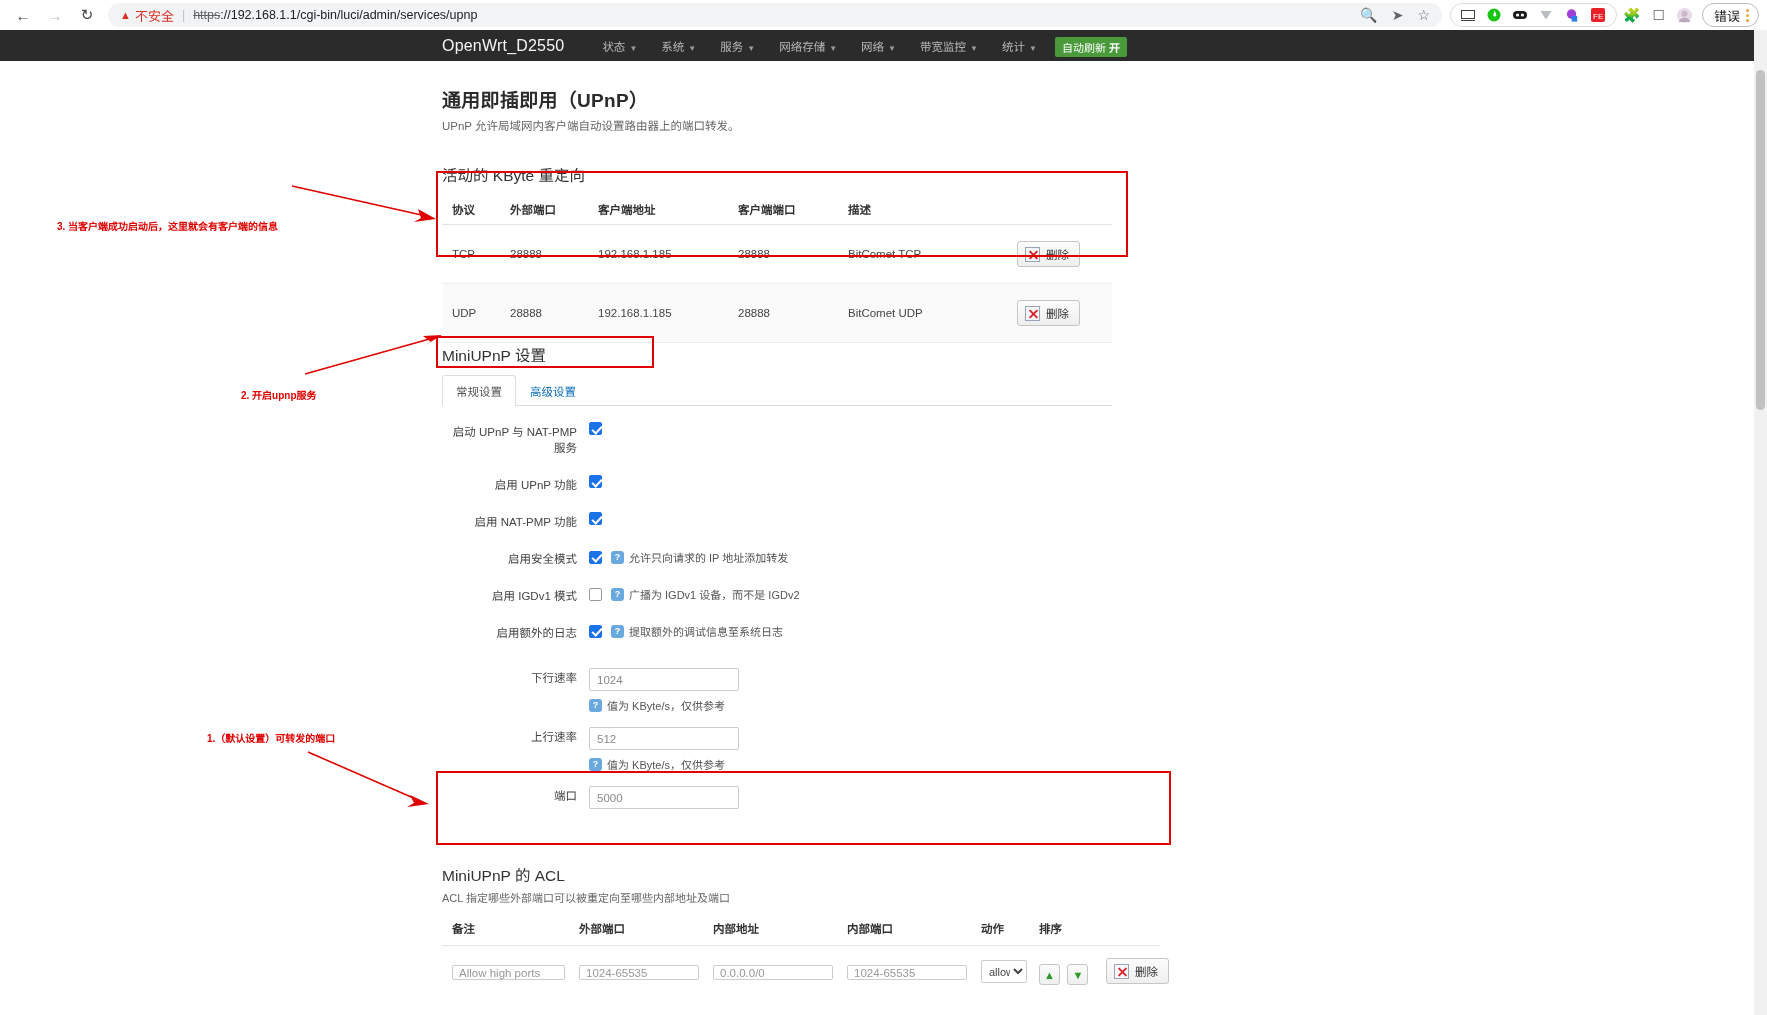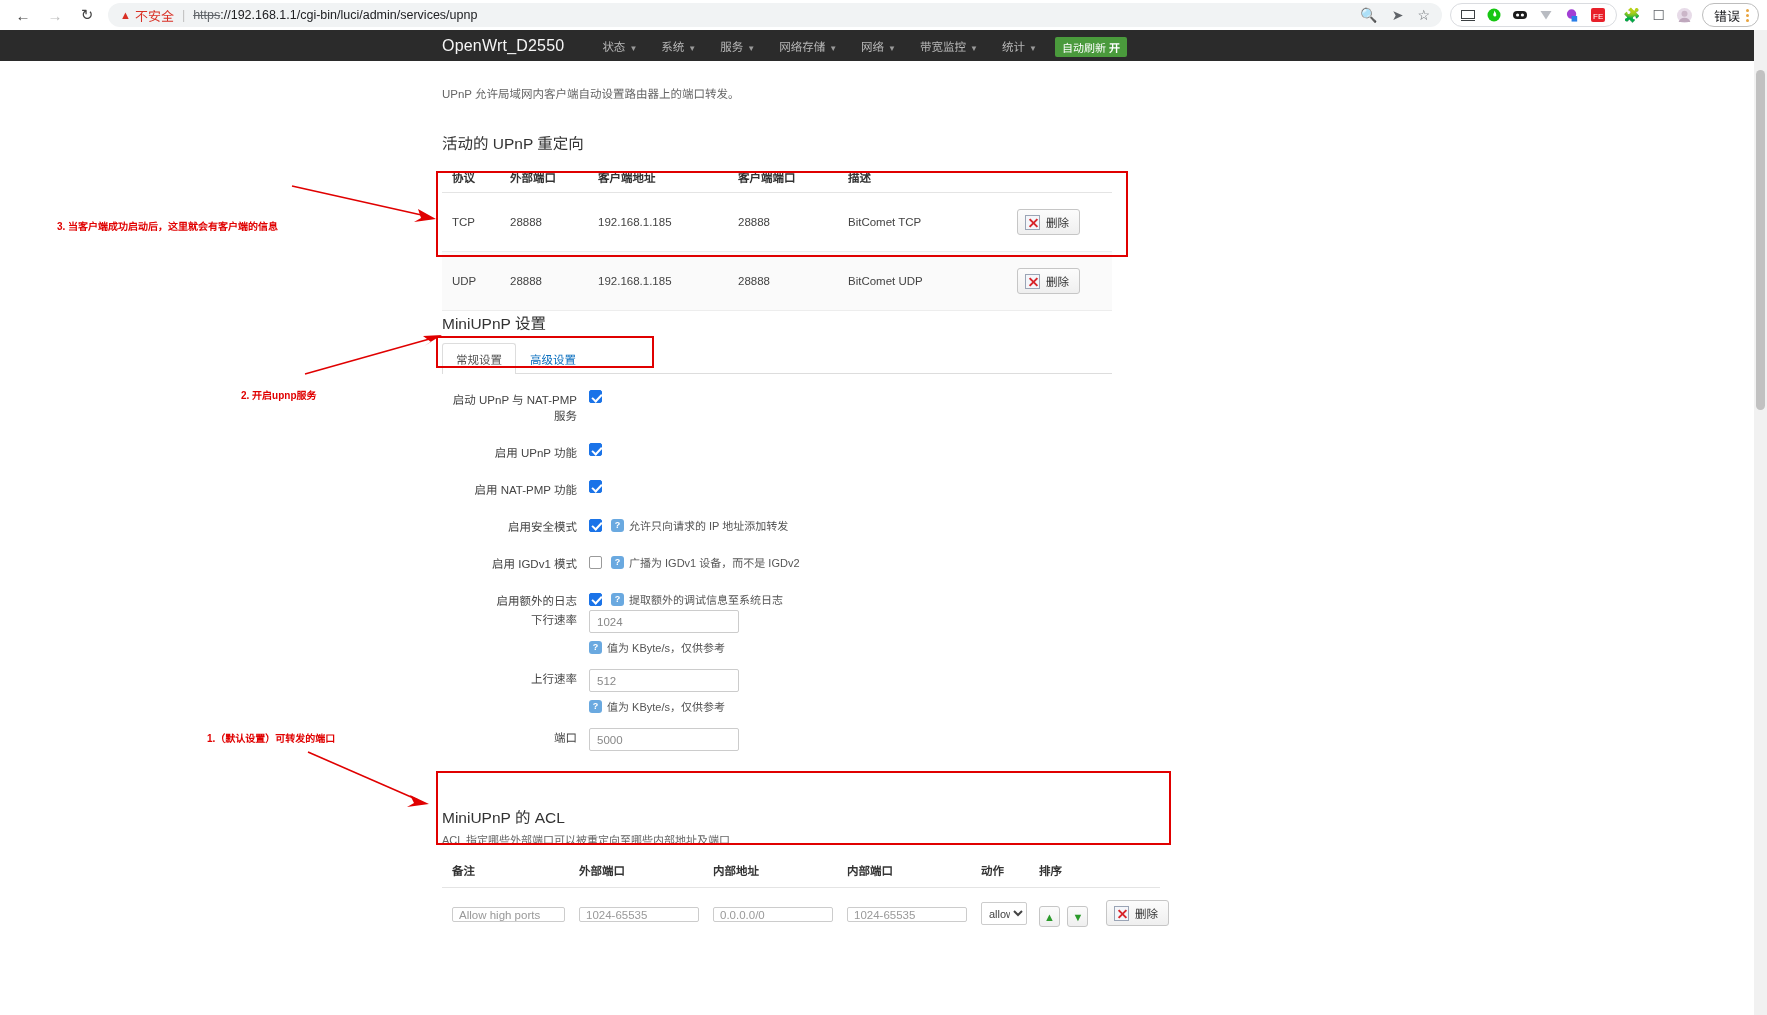--- a/index.html
+++ b/index.html
@@ -383,23 +383,24 @@
     </div>
     <div class="refresh-badge">
       <span>自动刷新</span>
       <b>开</b>
     </div>
   </div>
 
   <div class="content">
     <div class="inner">
 
+      <h2 class="page-title">通用即插即用（UPnP）</h2>
       <p class="page-desc">UPnP 允许局域网内客户端自动设置路由器上的端口转发。</p>
 
-      <h3 class="sect">活动的 UPnP 重定向</h3>
+      <h3 class="sect">活动的 KByte 重定向</h3>
       <table class="tbl">
         <thead>
           <tr>
             <th style="width:58px">协议</th>
             <th style="width:88px">外部端口</th>
             <th style="width:140px">客户端地址</th>
             <th style="width:110px">客户端端口</th>
             <th>描述</th>
             <th style="width:105px"></th>
           </tr>
@@ -501,21 +502,21 @@
               <div class="ck-line">
             <input type="checkbox" class="ck" checked="" style="">
             <span class="hint">
               <span class="qmark">?</span>
               <span>提取额外的调试信息至系统日志</span>
             </span>
           </div>
             </div>
         </div>
 
-        <div class="frow" style="margin-top:2px">
+        <div class="frow" style="margin-top:28px">
           <div class="flabel">下行速率</div>
           <div class="fctl">
             <input class="tbox" value="1024" style="">
             <span class="hint sub-hint">
               <span class="qmark">?</span>
               <span>值为 KByte/s，仅供参考</span>
             </span>
           </div>
         </div>
 

